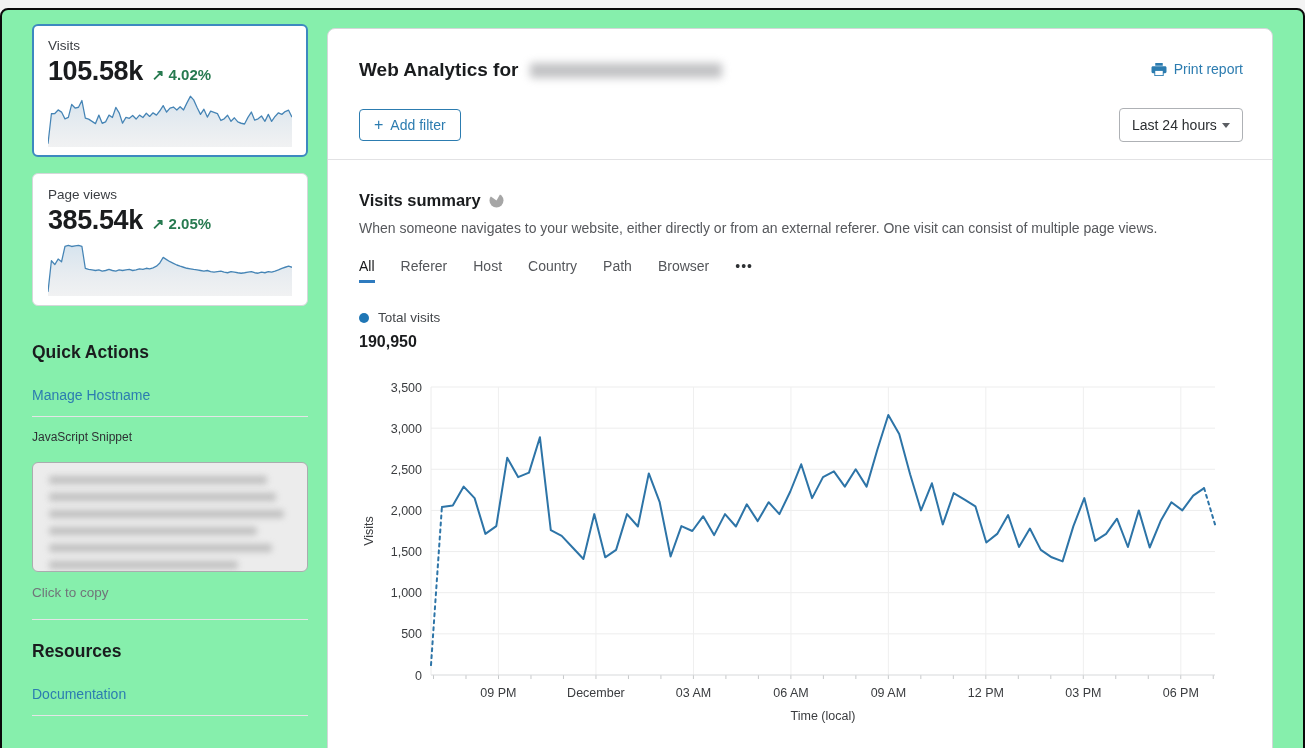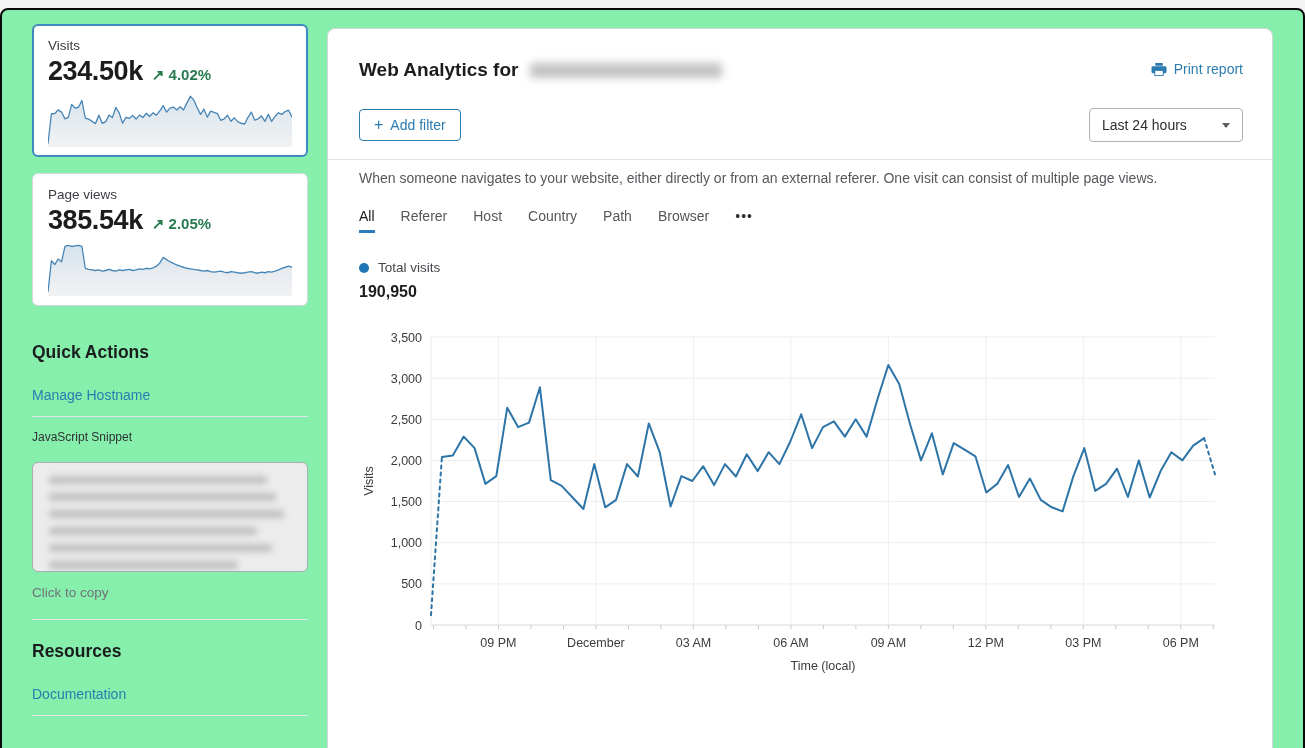--- a/index.html
+++ b/index.html
@@ -23,21 +23,21 @@
   .copy-hint{font-size:13.5px;color:#707479;margin-top:13px;}
   
   .main-card{position:absolute;left:325px;top:18px;width:946px;height:744px;box-sizing:border-box;border:1px solid #d4d6d9;border-radius:8px;background:#fff;padding:30px 29px 0 31px;}
   .head-row{display:flex;justify-content:space-between;align-items:flex-start;}
   .page-title{font-size:19px;font-weight:700;margin:0;color:#1a1c1e;display:flex;align-items:center;}
   .blur-domain{display:inline-block;width:192px;height:15px;margin-left:12px;border-radius:3px;background:#8f9094;opacity:.55;filter:blur(4px);}
   .print-link{display:flex;align-items:center;gap:7px;font-size:14px;color:#2c7cb0;text-decoration:none;cursor:pointer;margin-top:2px;}
   .ctrl-row{display:flex;justify-content:space-between;align-items:center;margin-top:27px;}
   .add-filter{display:flex;align-items:center;gap:7px;font-size:14px;font-family:inherit;color:#2c7cb0;background:#fff;border:1px solid #2c7cb0;border-radius:4px;padding:7px 14px;cursor:pointer;}
   .add-filter .plus{font-size:16px;line-height:12px;}
-  .range-select{box-sizing:border-box;width:154px;display:flex;justify-content:space-between;align-items:center;font-size:14px;color:#2b2e31;border:1px solid #aeb1b5;border-radius:4px;padding:8px 12px;background:#fff;cursor:pointer;}
+  .range-select{box-sizing:border-box;width:124px;display:flex;justify-content:space-between;align-items:center;font-size:14px;color:#2b2e31;border:1px solid #aeb1b5;border-radius:4px;padding:8px 12px;background:#fff;cursor:pointer;}
   .caret{width:0;height:0;border-left:4.5px solid transparent;border-right:4.5px solid transparent;border-top:5.5px solid #5b5e63;}
   .wide-divider{border-top:1px solid #e2e2e4;margin:17px -29px 0 -31px;}
   .sum-head{display:flex;align-items:center;gap:8px;margin-top:31px;}
   .sum-head h3{font-size:16.5px;font-weight:700;margin:0;color:#1a1c1e;}
   .desc{font-size:14px;color:#56585c;margin:10px 0 0;}
   .tabs{display:flex;gap:26px;margin-top:22px;}
   .tab{font-size:14px;color:#54565a;padding-bottom:6px;border-bottom:3px solid transparent;cursor:pointer;}
   .tab.active{color:#17181a;border-bottom-color:#2f7bbf;}
   .tab.more{letter-spacing:1px;color:#2e3134;}
   .legend{display:flex;align-items:center;gap:9px;margin-top:27px;}
@@ -51,21 +51,21 @@
 </head>
 <body>
 
 <div class="frame">
 
   <aside class="sidebar">
 
     <div class="metric-card selected">
       <div class="card-label">Visits</div>
       <div class="value-row">
-        <span class="card-value">234.50k</span>
+        <span class="card-value">105.58k</span>
         <span class="card-delta"><span>↗</span> <span>4.02%</span></span>
       </div>
       <div class="spark">
           <svg viewBox="0 0 272 58" preserveAspectRatio="none">
             <defs>
               <linearGradient id="visits-sparkline-g" x1="0" y1="0" x2="0" y2="1">
                 <stop offset="0%" stop-color="#4584b5" stop-opacity="0.22"></stop>
                 <stop offset="100%" stop-color="#8a9099" stop-opacity="0.12"></stop>
               </linearGradient>
             </defs>
@@ -137,20 +137,27 @@
         <span>Add filter</span>
       </button>
       <div class="range-select">
         <span>Last 24 hours</span>
         <span class="caret"></span>
       </div>
     </div>
 
     <div class="wide-divider"></div>
 
+    <div class="sum-head">
+      <h3>Visits summary</h3>
+      <svg width="15" height="15" viewBox="0 0 15 15">
+          <circle cx="7.5" cy="7.5" r="7" fill="#a6a6a6"></circle>
+          <path d="M7.5 7.5 L1.2 3.1 A7.6 7.6 0 0 1 11.2 0.9 Z" fill="#ffffff"></path>
+        </svg>
+    </div>
     <p class="desc">When someone navigates to your website, either directly or from an external referer. One visit can consist of multiple page views.</p>
 
     <div class="tabs">
       <div class="tab active">All</div>
       <div class="tab">Referer</div>
       <div class="tab">Host</div>
       <div class="tab">Country</div>
       <div class="tab">Path</div>
       <div class="tab">Browser</div>
       <div class="tab more">•••</div>

